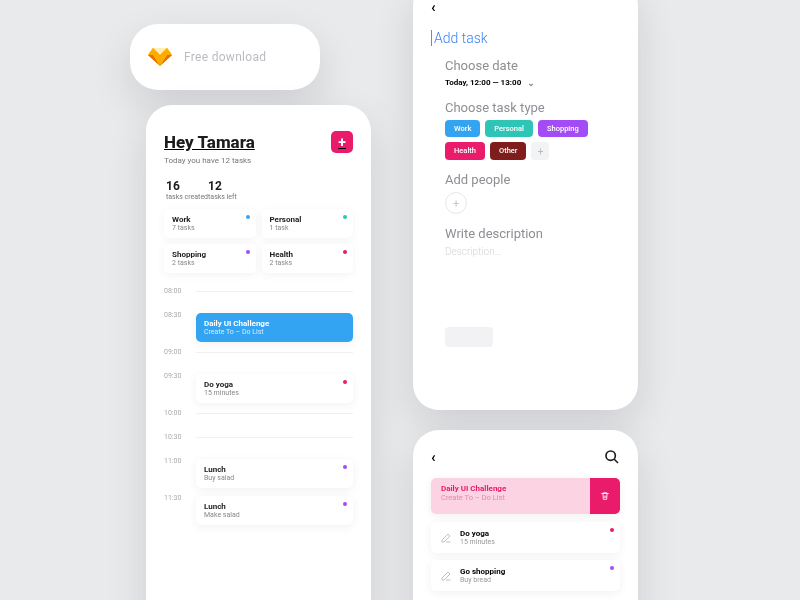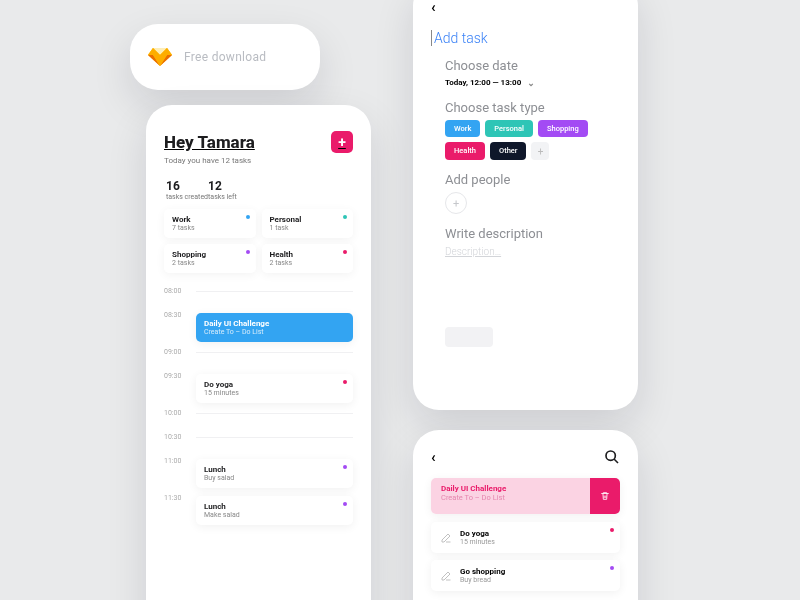--- a/index.html
+++ b/index.html
@@ -44,21 +44,21 @@
 
 .back { font-size:15px; font-weight:700; cursor:pointer; }
 .add-title { font-size:14px; color:#3b82f6; font-weight:300; margin:14px 0 0; border-left:1px solid #888; padding-left:2px; }
 .field-label { font-size:13px; color:#8d8f94; margin-top:12px; margin-bottom:5px; }
 .date-row { display:flex; align-items:flex-start; gap:6px; font-size:8px; font-weight:700; }
 .chev { font-size:9px; color:#888; }
 .chips { display:flex; flex-wrap:wrap; gap:5px; }
 .chip { padding:4px 9px; border-radius:4px; font-size:7.5px; color:#fff; font-weight:500; }
 .chip-add { width:18px; height:18px; border-radius:4px; background:#f2f3f5; color:#bbb; display:flex; align-items:center; justify-content:center; font-size:10px; }
 .people-add { width:22px; height:22px; border:1px solid #e6e7ea; border-radius:50%; display:flex; align-items:center; justify-content:center; color:#c5c7cb; font-size:11px; }
-.desc { font-size:10px; color:#d3d5d9; font-weight:300;text-decoration:underline; }
+.desc { font-size:10px; color:#d3d5d9; font-weight:300; }
 .addbtn { margin-top:70px; width:48px; height:20px; background:#f2f2f4; border-radius:4px; }
 
 
 .list-head { display:flex; justify-content:space-between; align-items:center; margin:6px 0 12px; }
 .search-ic { font-size:15px; }
 .swipe-row { display:flex; height:36px; margin-bottom:8px; border-radius:5px; overflow:hidden; box-shadow:0 2px 10px rgba(0,0,0,.06); }
 .swipe-main { flex:1; background:#fbd3e3; padding:6px 10px; }
 .swipe-main .t { font-size:8px; font-weight:700; color:var(--pink); }
 .swipe-main .s { font-size:7.5px; color:#e686af; }
 .swipe-del { width:30px; background:var(--pink); display:flex; align-items:center; justify-content:center; }
@@ -196,21 +196,21 @@
       <span>Today, 12:00 — 13:00</span>
       <span class="chev">⌄</span>
     </div>
 
     <div class="field-label">Choose task type</div>
     <div class="chips">
       <div class="chip" style="background:#33a4f2">Work</div>
       <div class="chip" style="background:#2ec5b6">Personal</div>
       <div class="chip" style="background:#a34bf4">Shopping</div>
       <div class="chip" style="background:#ea1b6a">Health</div>
-      <div class="chip" style="background:#0f172a">Other</div>
+      <div class="chip" style="background:#7f1d1d">Other</div>
       <div class="chip-add">+</div>
     </div>
 
     <div class="field-label">Add people</div>
     <div class="people-add">+</div>
 
     <div class="field-label">Write description</div>
     <div class="desc">Description…</div>
 
     <div class="addbtn"></div>

